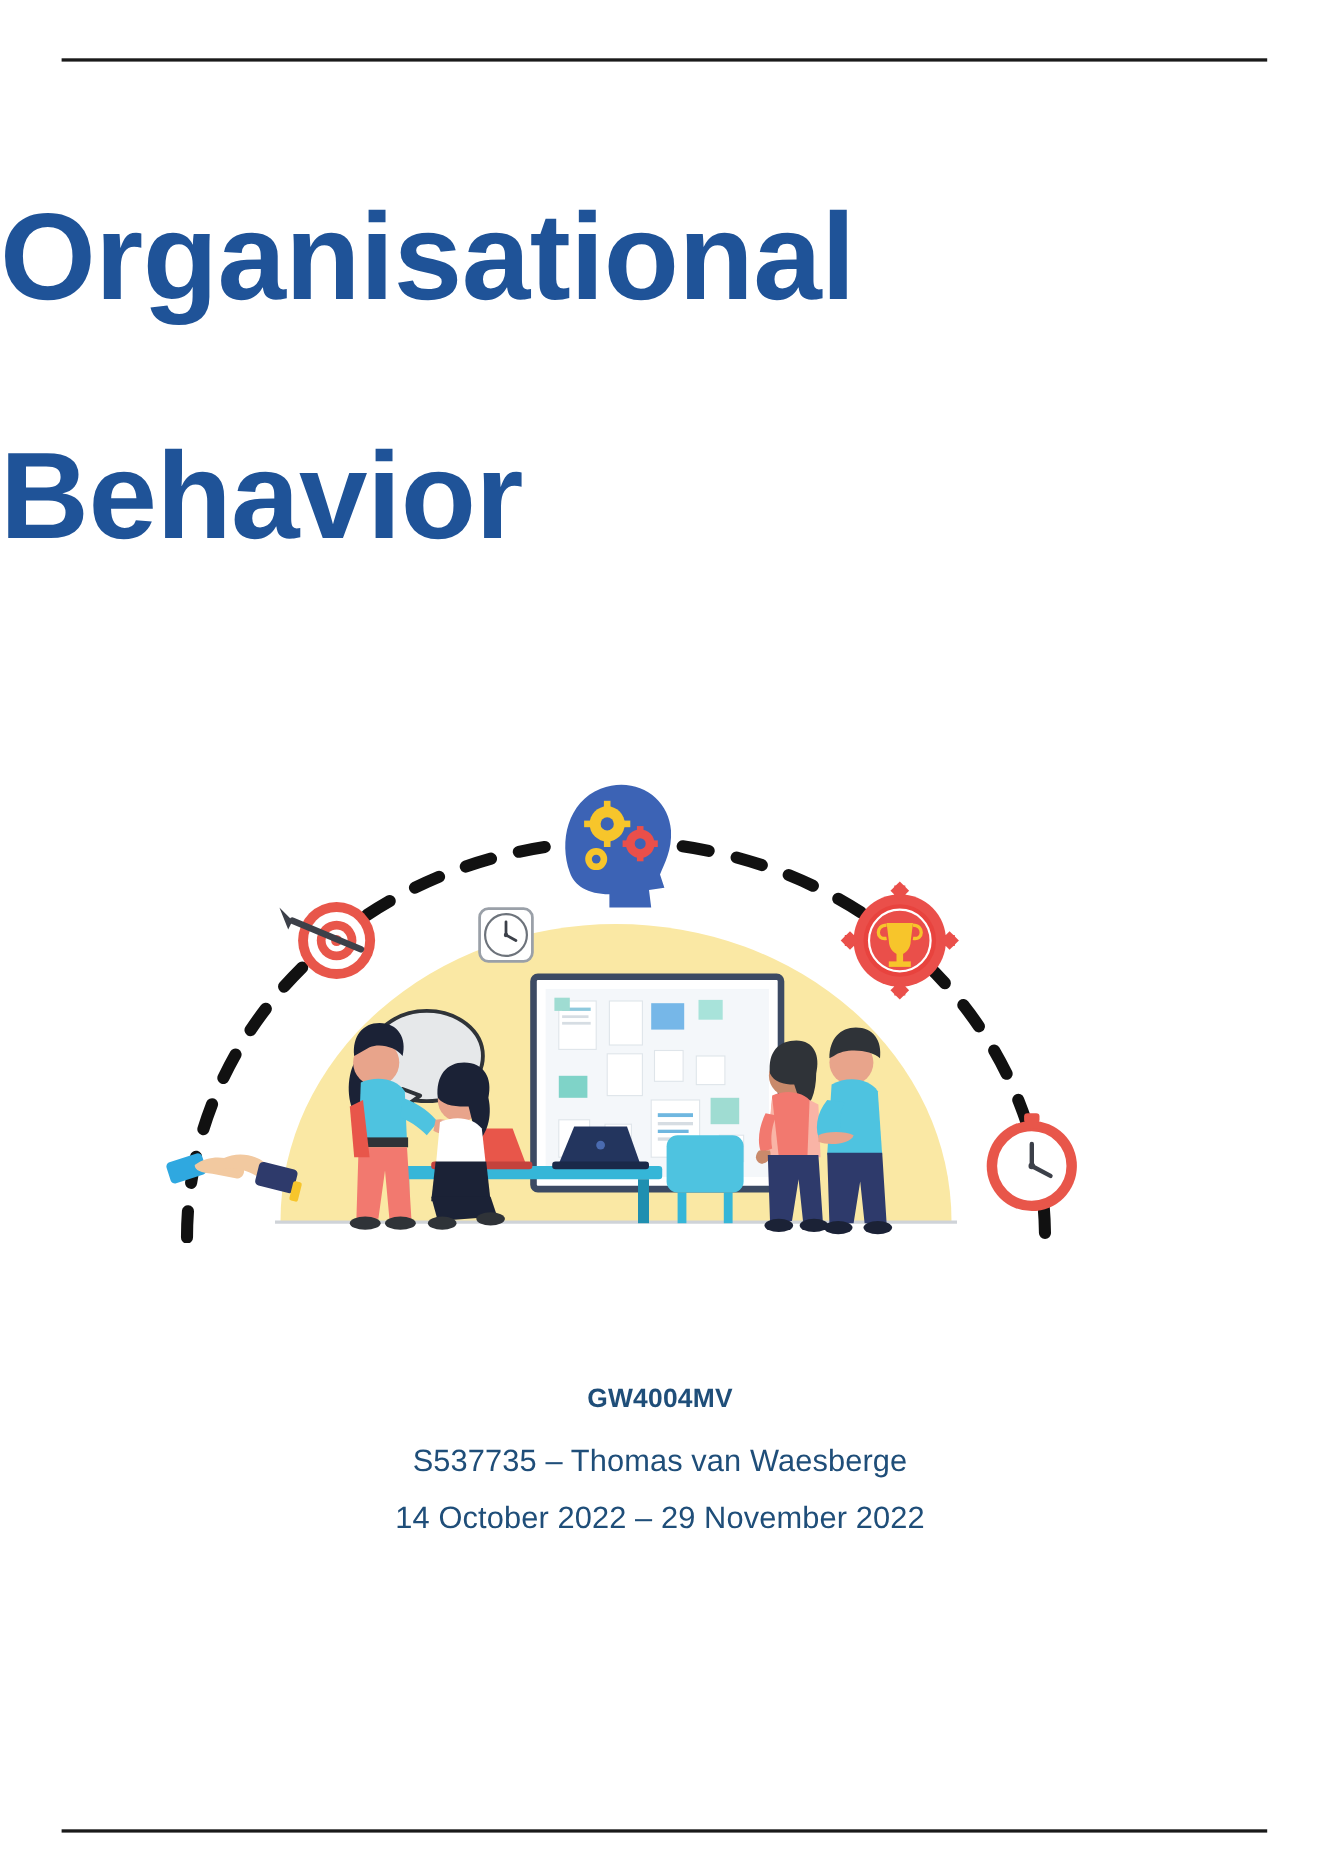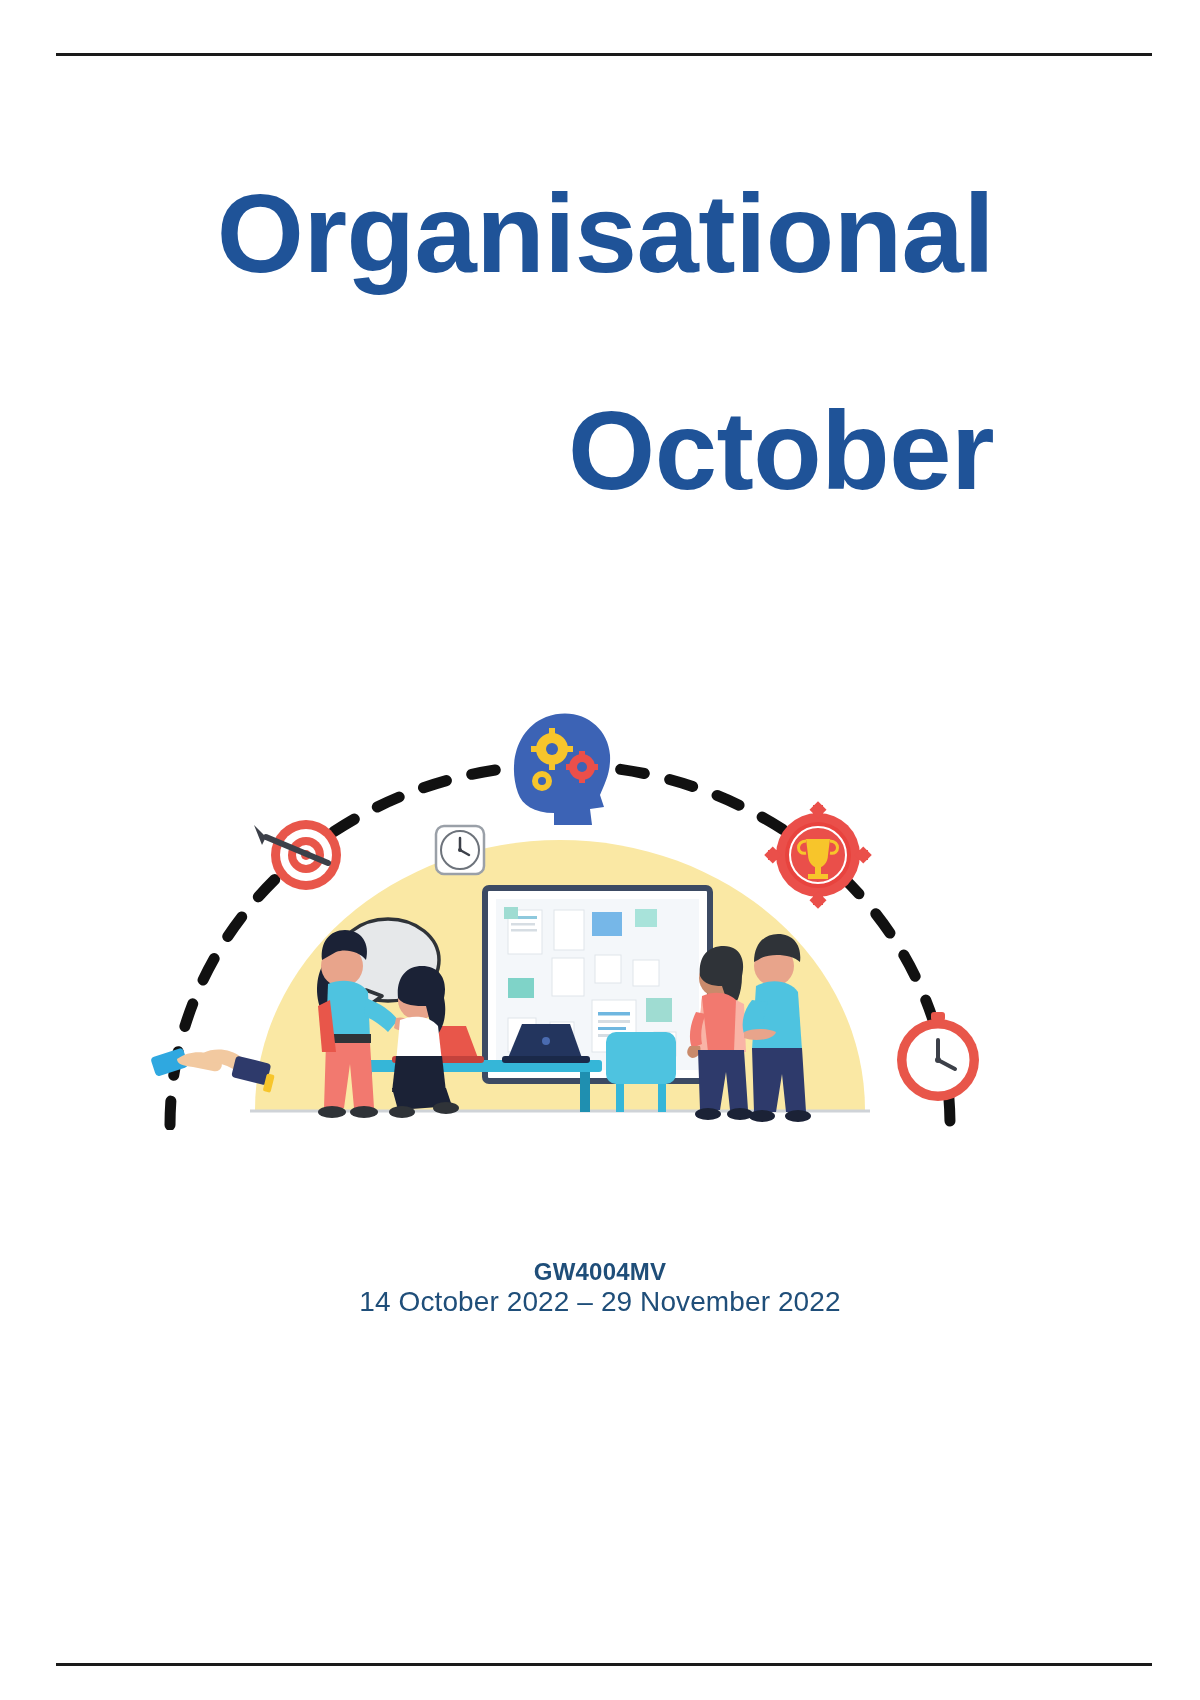--- a/index.html
+++ b/index.html
@@ -32,21 +32,21 @@
   }
   .rule-top    { top: 53px; }
   .rule-bottom { top: 1663px; }
 
   
   .title-block {
     position: absolute;
     top: 178px;
     left: 0;
     width: 994px;
-    text-align: right;
+    text-align: left;
   }
   .title-line {
     font-family: "Liberation Sans", sans-serif;
     font-weight: bold;
     font-size: 112px;
     line-height: 1.0;
     letter-spacing: -0.5px;
     color: #1f5398;
     white-space: nowrap;
   }
@@ -75,35 +75,35 @@
   .meta-code {
     font-size: 24px;
     font-weight: bold;
     color: #1f4e79;
     letter-spacing: 0.2px;
   }
   .meta-line {
     font-size: 28px;
     font-weight: normal;
     color: #1f4e79;
-    margin-top: 0;
+    margin-top: 20px;
     letter-spacing: 0.1px;
   }
   .meta-line-1 { margin-top: 26px; }
 </style>
 </head>
 <body>
 
 <div class="page">
 
   <div class="rule rule-top"></div>
 
   <div class="title-block">
     <div class="title-line title-line-1">Organisational</div>
-    <div class="title-line title-line-2">October</div>
+    <div class="title-line title-line-2">Behavior</div>
   </div>
 
   <div class="illustration">
     <svg viewBox="0 0 860 470" xmlns="http://www.w3.org/2000/svg">
 
       <g>
         <path d="M125 450 A 305 270 0 0 1 735 450 Z" fill="#fae8a4"></path>
       </g>
 
       <line x1="120" y1="451" x2="740" y2="451" stroke="#cfd3d8" stroke-width="3"></line>
@@ -297,18 +297,19 @@
         <path d="M622 388 L 672 388 L 676 452 L 656 452 L 652 414 L 646 452 L 624 452 Z" fill="#2e3a6b"></path>
         <ellipse cx="632" cy="456" rx="13" ry="6" fill="#1b2236"></ellipse>
         <ellipse cx="668" cy="456" rx="13" ry="6" fill="#1b2236"></ellipse>
       </g>
 
     </svg>
   </div>
 
   <div class="meta-block">
     <div class="meta-code">GW4004MV</div>
+    <div class="meta-line meta-line-1">S537735 – Thomas van Waesberge</div>
     <div class="meta-line">14 October 2022 – 29 November 2022</div>
   </div>
 
   <div class="rule rule-bottom"></div>
 
 </div>
 
 </body></html>

